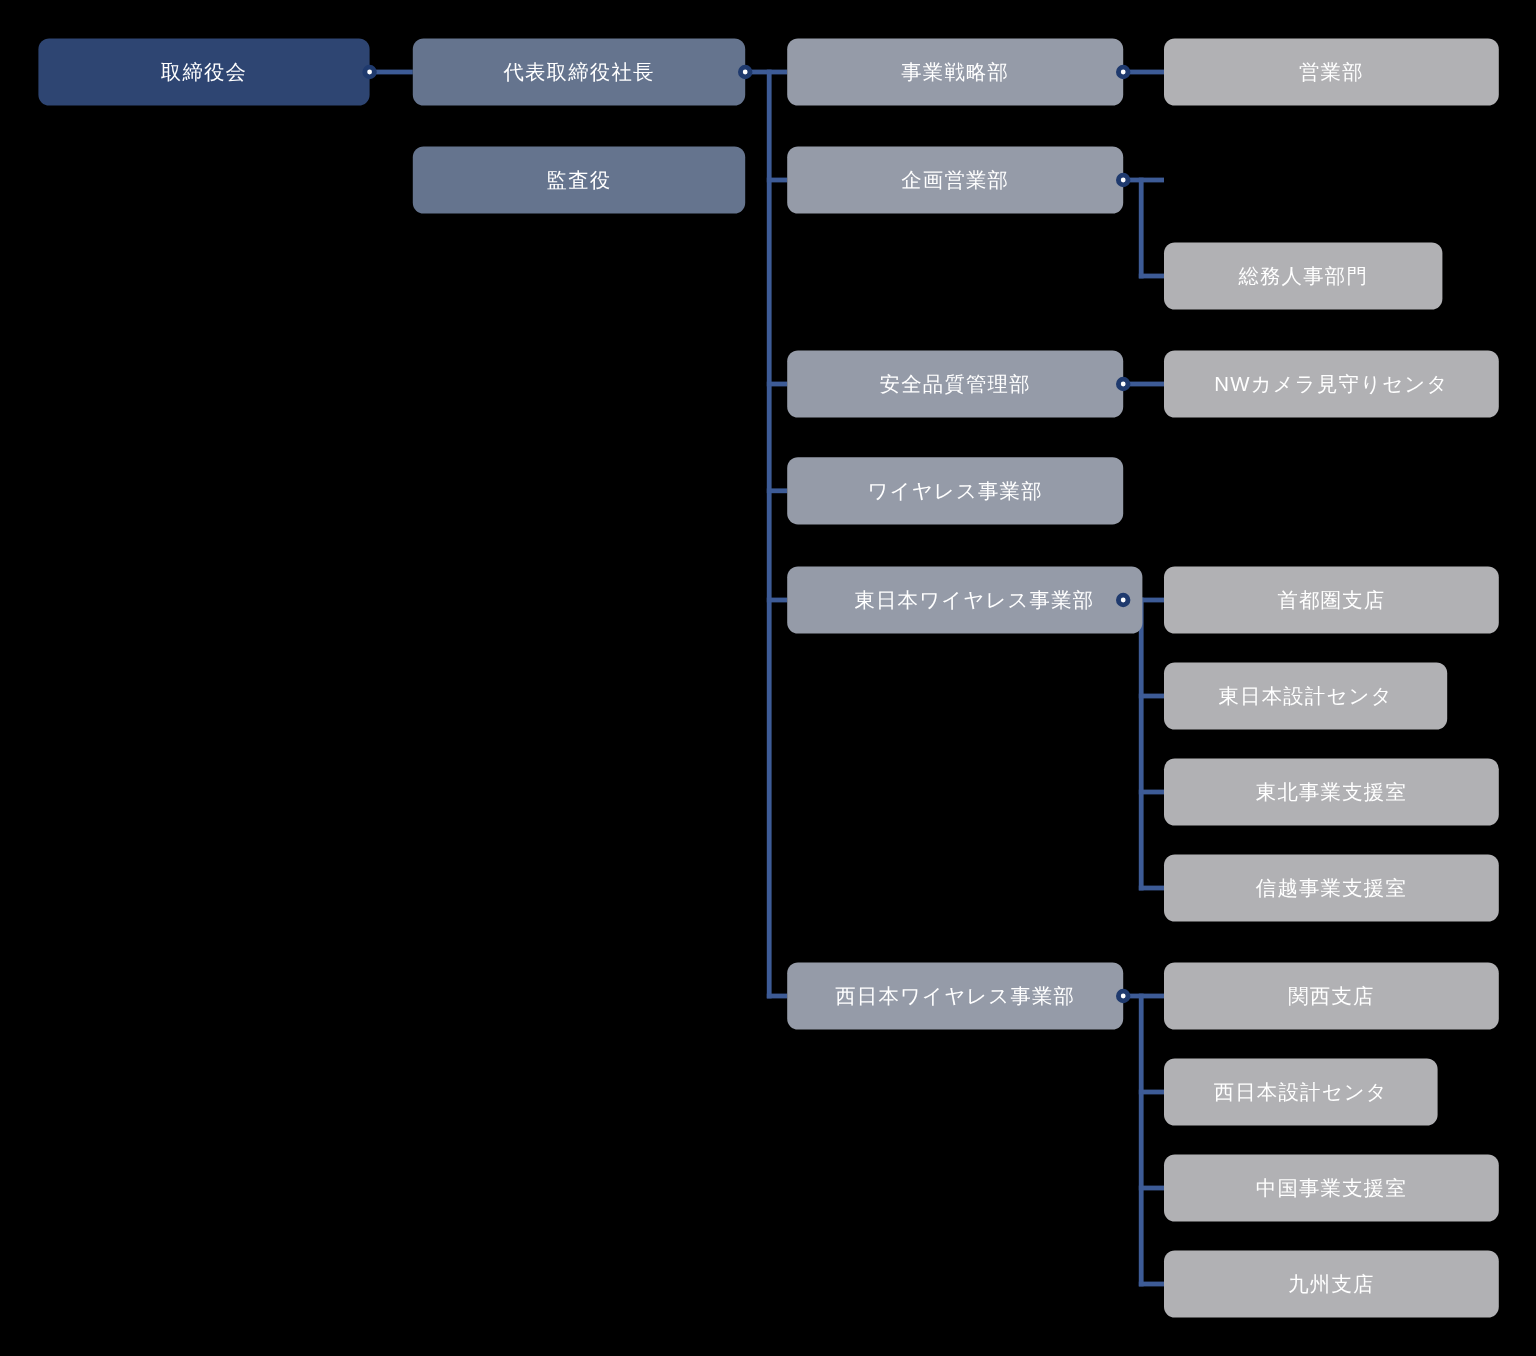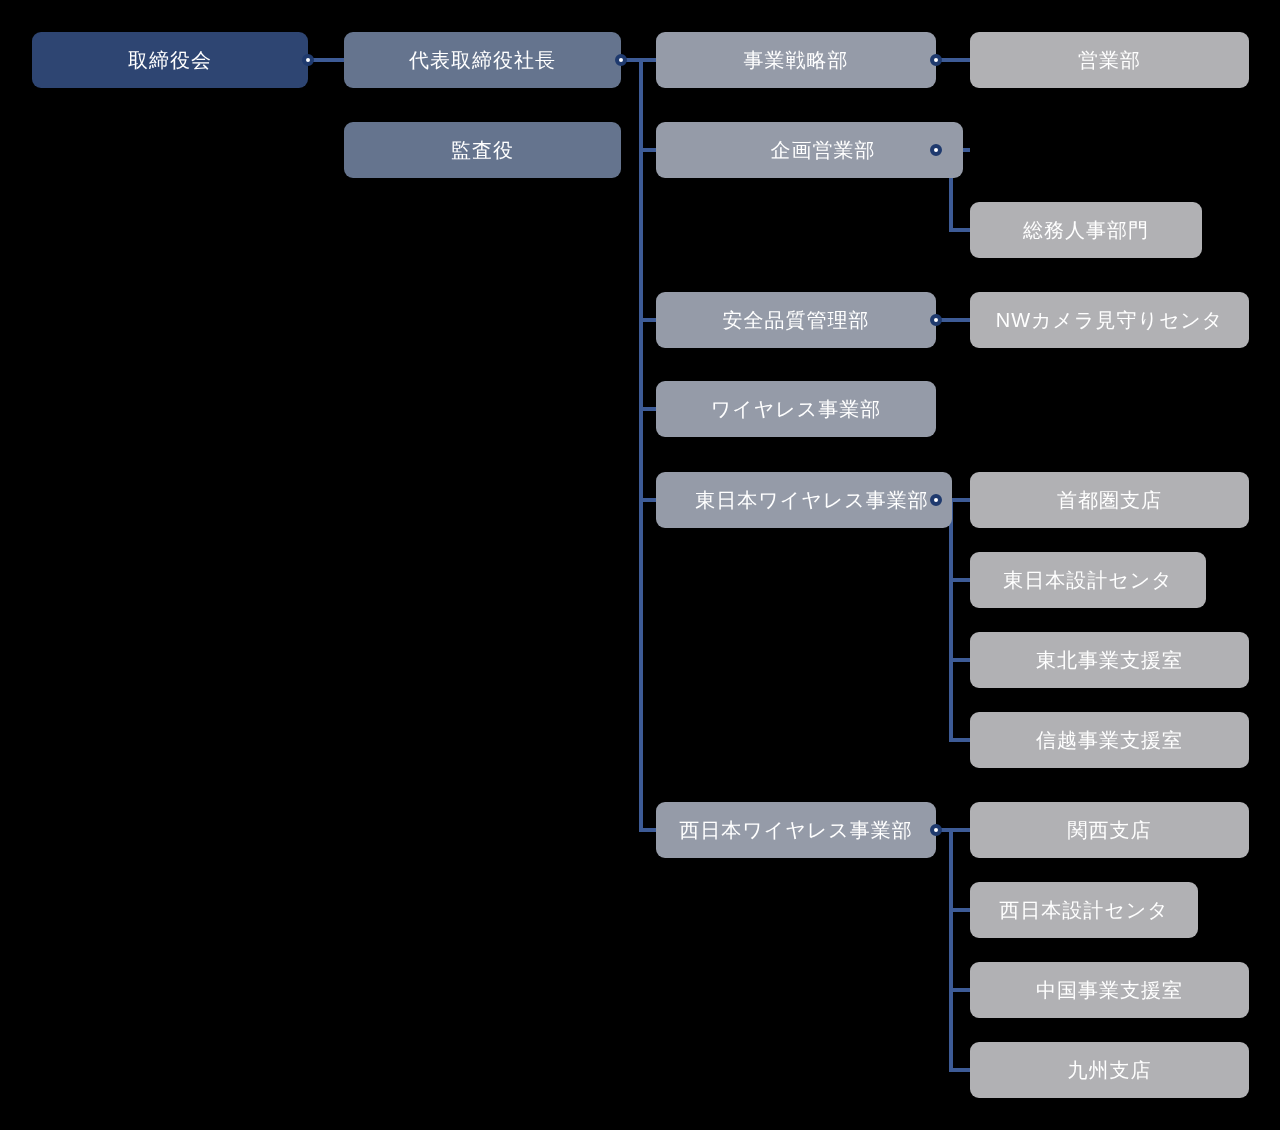--- a/index.html
+++ b/index.html
@@ -14,21 +14,21 @@
   .node {
     position: absolute;
     height: 56px;
     border-radius: 9px;
     display: flex;
     align-items: center;
     justify-content: center;
   }
   .node .node-label {
     color: #ffffff;
-    font-size: 20px;
+    font-size: 17px;
     letter-spacing: 1px;
     white-space: nowrap;
   }
   .l1 { background: #2e4572; }
   .l2 { background: #65748e; }
   .l3 { background: #959ba8; }
   .l4 { background: #b1b1b4; }
   .h-line { position: absolute; height: 4px; background: #3d5b96; }
   .v-line { position: absolute; width: 4px;  background: #3d5b96; }
   .dot {
@@ -90,21 +90,21 @@
   <div class="node l2" style="left:344px; top:32px; width:277px;">
     <span class="node-label">代表取締役社長</span>
   </div>
   <div class="node l2" style="left:344px; top:122px; width:277px;">
     <span class="node-label">監査役</span>
   </div>
 
   <div class="node l3" style="left:656px; top:32px; width:280px;align-items:center;">
     <span class="node-label">事業戦略部</span>
   </div>
-  <div class="node l3" style="left:656px; top:122px; width:280px;padding-left:27px;">
+  <div class="node l3" style="left:656px; top:122px; width:280px;">
     <span class="node-label">企画営業部</span>
   </div>
   <div class="node l3" style="left:656px; top:292px; width:280px;">
     <span class="node-label">安全品質管理部</span>
   </div>
   <div class="node l3" style="left:656px; top:381px; width:280px;">
     <span class="node-label">ワイヤレス事業部</span>
   </div>
   <div class="node l3" style="left:656px; top:472px; width:280px;padding-left:16px;">
     <span class="node-label">東日本ワイヤレス事業部</span>

